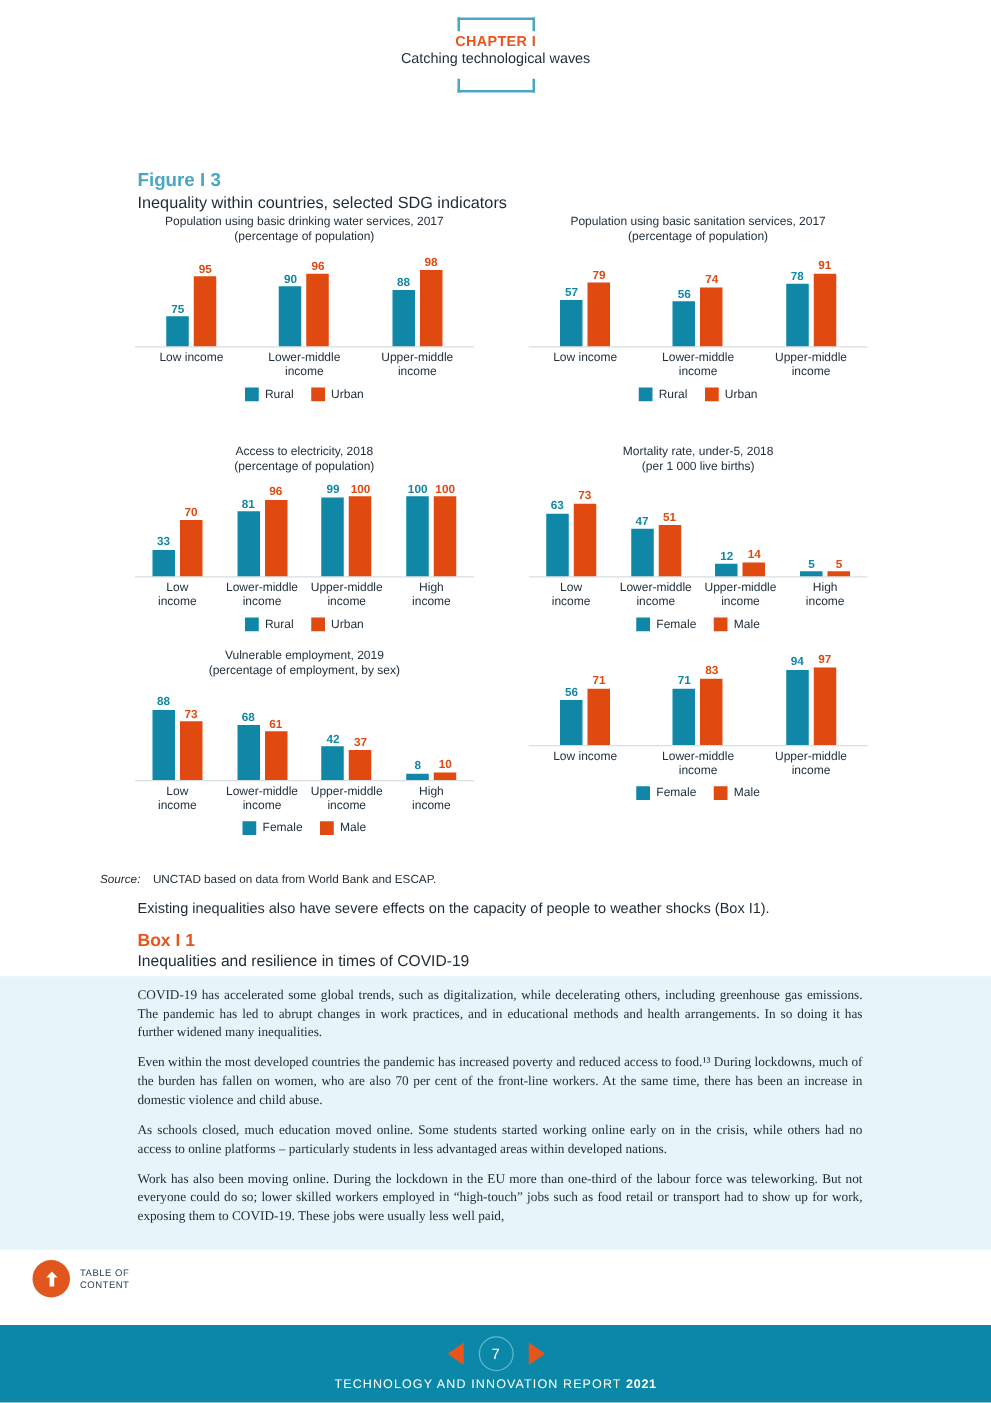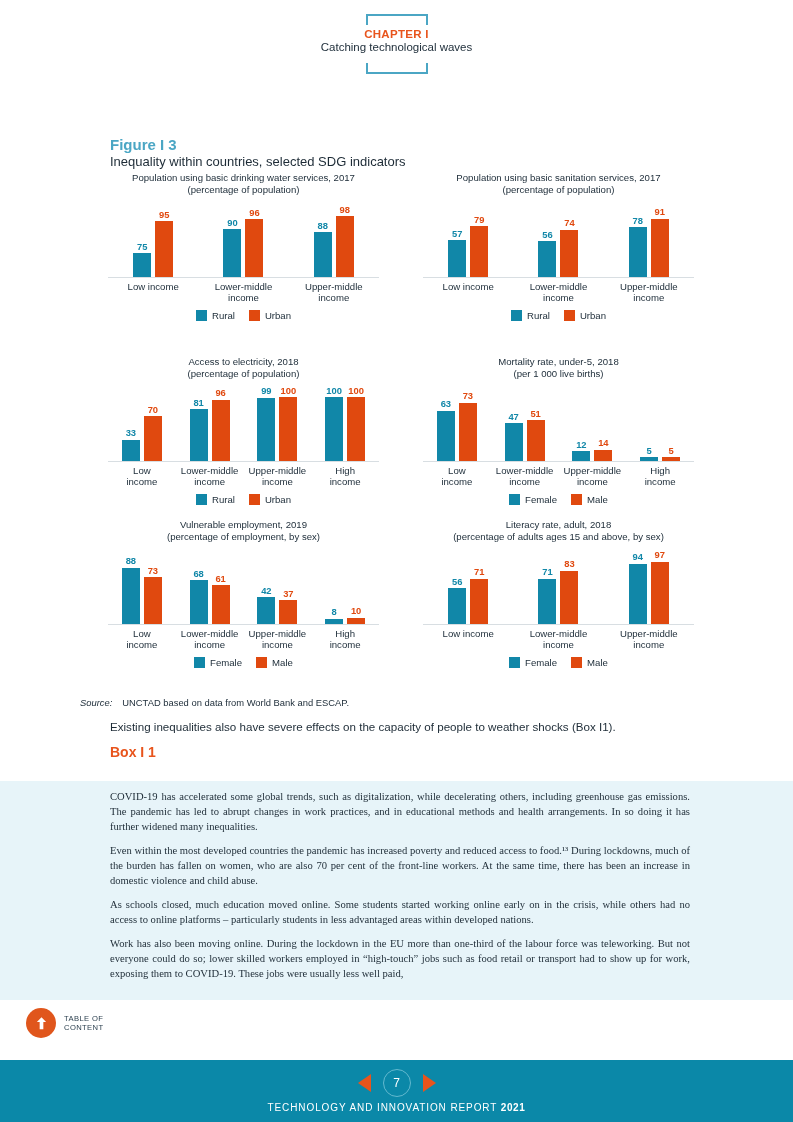--- a/index.html
+++ b/index.html
@@ -514,24 +514,20 @@
             <span class="sw a"></span>
             <span>Female</span>
           </div>
           <div class="lg">
             <span class="sw b"></span>
             <span>Male</span>
           </div>
         </div>
       </div>
       <div class="chart-cell">
-        <div class="ct">
-          <div>Literacy rate, adult, 2018</div>
-          <div>(percentage of adults ages 15 and above, by sex)</div>
-        </div>
         <div class="plot">
           <div class="baseline"></div>
           <div class="groups">
             <div class="grp">
               <div class="barcol">
                 <div class="vlab rural">56</div>
                 <div class="bar rural" style="height: 35.8px;"></div>
               </div>
               <div class="barcol">
                 <div class="vlab urban">71</div>
@@ -586,20 +582,21 @@
   </div>
 
 <div class="source">
   <i>Source:</i><span class="txt">UNCTAD based on data from World Bank and ESCAP.</span>
 </div>
 
 <div class="para-main">Existing inequalities also have severe effects on the capacity of people to weather shocks (Box I1).</div>
 
 <div class="box-head">
   <div class="box-num">Box I 1</div>
+  <div class="box-title">Inequalities and resilience in times of COVID-19</div>
 </div>
 
 <div class="boxbg"></div>
 <div class="boxbody" id="box-body">
     <p>COVID-19 has accelerated some global trends, such as digitalization, while decelerating others, including greenhouse gas emissions. The pandemic has led to abrupt changes in work practices, and in educational methods and health arrangements. In so doing it has further widened many inequalities.</p>
     <p>Even within the most developed countries the pandemic has increased poverty and reduced access to food.¹³ During lockdowns, much of the burden has fallen on women, who are also 70 per cent of the front-line workers. At the same time, there has been an increase in domestic violence and child abuse.</p>
     <p>As schools closed, much education moved online. Some students started working online early on in the crisis, while others had no access to online platforms – particularly students in less advantaged areas within developed nations.</p>
     <p>Work has also been moving online. During the lockdown in the EU more than one-third of the labour force was teleworking. But not everyone could do so; lower skilled workers employed in “high-touch” jobs such as food retail or transport had to show up for work, exposing them to COVID-19. These jobs were usually less well paid,</p>
   </div>
 

